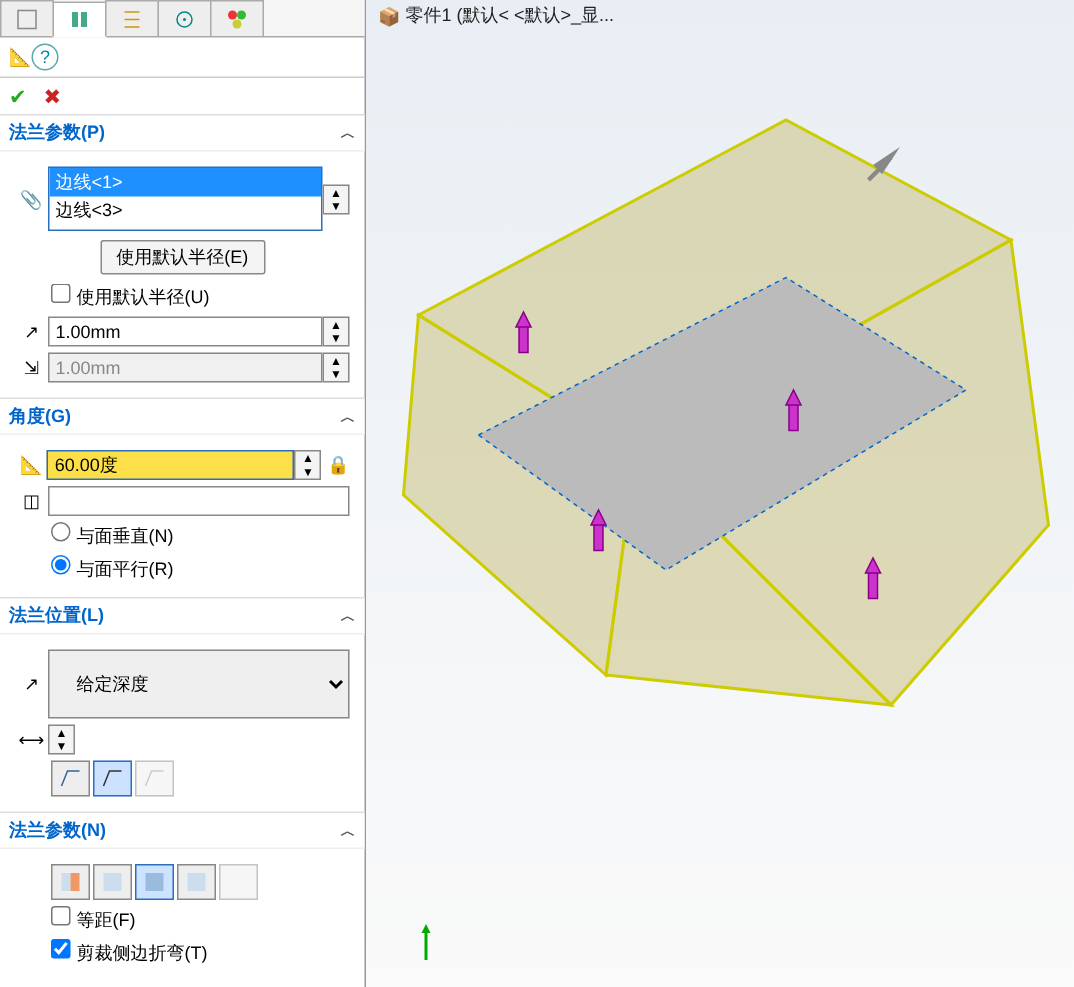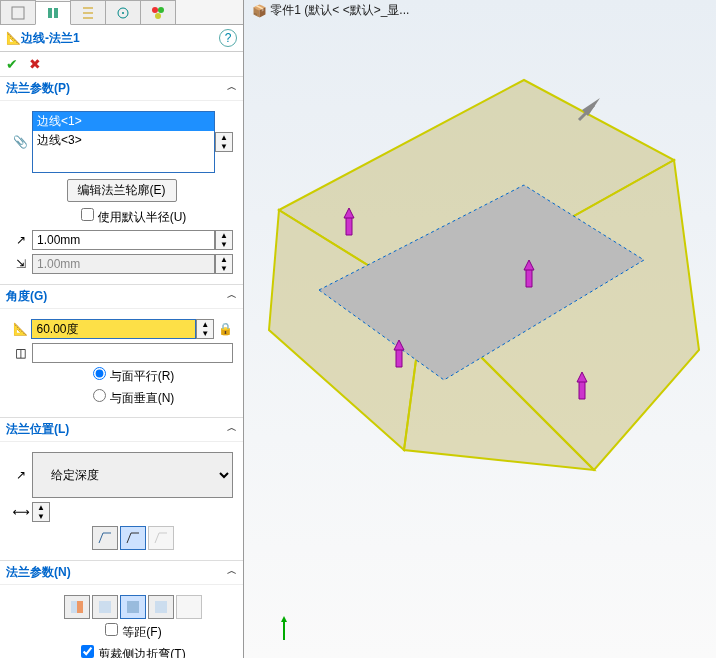--- a/index.html
+++ b/index.html
@@ -7,39 +7,39 @@
 .panel { width: 244px; height: 100%; border-right: 1px solid #999; background: #fff; }
 .viewport { flex: 1; background: linear-gradient(#e8eef4,#fafafa); position: relative; }
 .tabs { display: flex; border-bottom: 1px solid #aaa; background: #f5f5f5; }
 .tab { width: 36px; height: 24px; border: 1px solid #aaa; border-bottom: none; display: flex; align-items: center; justify-content: center; margin-right: -1px; cursor: pointer; background: #eee; }
 .tab.active { background: #fff; border-bottom: 1px solid #fff; position: relative; top: 1px; }
 .title-row { display: flex; align-items: center; padding: 4px 6px; border-bottom: 1px solid #ccc; }
 .title-row .t { flex: 1; font-weight: bold; color: #0066cc; }
 .help { width: 18px; height: 18px; border: 1px solid #5aa; border-radius: 50%; color: #08a; text-align: center; line-height: 16px; cursor: pointer; }
 .confirm-row { padding: 4px 6px; }
 .confirm-row span { margin-right: 8px; cursor: pointer; font-size: 14px; }
-.sect-head { background: #fff; color: #0066cc; font-weight: bold; padding: 3px 6px; border-top: 1px solid #ddd; border-bottom: 1px solid #eee; display: flex; justify-content: space-between; }
+.sect-head { background: #fff; color: #0066cc; font-weight: bold; padding: 3px 6px; border-top: 1px solid #ddd; border-bottom: 1px solid #eee; display: flex; justify-content: space-between; align-items: center; }
 .chev { font-size: 10px; color: #555; cursor: pointer; }
 .sect-body { padding: 6px 10px; }
-.listbox { border: 1px solid #2a6fc0; background: #fff; height: 62px; overflow: hidden; }
+.listbox { border: 1px solid #2a6fc0; background: #fff; height: 43px; overflow: hidden; }
 .listbox div { padding: 1px 4px; }
 .listbox div.sel { background: #1e90ff; color: #fff; }
 .btn { border: 1px solid #888; background: #f4f4f4; padding: 2px 10px; border-radius: 2px; cursor: pointer; display: block; margin: 6px auto; }
 .chk { margin-right: 4px; }
 .row { display: flex; align-items: center; margin: 4px 0; }
 .row .icon { width: 22px; text-align: center; }
 .num { flex: 1; border: 1px solid #888; padding: 2px 4px; background: #fff; }
 .num.dis { background: #f0f0f0; color: #888; }
 .num.hl { border: 1px solid #2a6fc0; background: #fde047; }
 .spinner { width: 18px; border: 1px solid #888; text-align: center; cursor: pointer; line-height: 9px; font-size: 8px; background: #f4f4f4; }
 select { flex: 1; border: 1px solid #888; padding: 14px; }
 .iconbtn { width: 26px; height: 24px; border: 1px solid #888; background: #eee; cursor: pointer; margin-right: 2px; display: inline-flex; align-items: center; justify-content: center; }
 .iconbtn.sel { border: 1px solid #2a6fc0; background: #cde2ff; }
 .radio { margin-right: 4px; }
-.indent { margin-left: 24px; justify-content: center; }
+.indent { margin-left: 24px; }
 .vp-top { position: absolute; top: 2px; left: 8px; font-size: 12px; color: #222; display: flex; align-items: center; }
 .lock { color: #aaa; margin-left: 4px; }
 </style>
 </head>
 <body>
 
 <div class="panel">
   <div class="tabs">
     <div class="tab">
         <svg width="16" height="16">
@@ -67,42 +67,41 @@
         <svg width="16" height="16">
           <circle cx="5" cy="5" r="3" fill="#e33"></circle>
           <circle cx="11" cy="5" r="3" fill="#3b3"></circle>
           <circle cx="8" cy="11" r="3" fill="#cc3"></circle>
         </svg>
       </div>
   </div>
 
   <div class="title-row">
     <span>📐</span>
-    <span class="t">边线-法兰1</span>
     <span class="help">?</span>
   </div>
   <div class="confirm-row">
     <span style="color:#2a2">✔</span>
     <span style="color:#c22">✖</span>
   </div>
 
   <div class="sect-head">
     <span>法兰参数(P)</span>
     <span class="chev">︿</span>
   </div>
   <div class="sect-body">
     <div class="row">
       <span class="icon">📎</span>
       <div class="listbox" style="flex:1">
         <div class="sel">边线&lt;1&gt;</div>
         <div>边线&lt;3&gt;</div>
       </div>
       <div class="spinner">▲<br>▼</div>
     </div>
-    <button class="btn">编辑法兰轮廓(E)</button>
+    <button class="btn">使用默认半径(E)</button>
     <div class="row indent">
         <label><input type="checkbox" class="chk" style=""><span>使用默认半径(U)</span></label>
       </div>
     <div class="row">
       <span class="icon">↗</span>
       <input class="num" value="1.00mm" style="">
       <div class="spinner">▲<br>▼</div>
     </div>
     <div class="row">
       <span class="icon">⇲</span>
@@ -120,24 +119,24 @@
       <span class="icon">📐</span>
       <input class="num hl" value="60.00度" style="">
       <div class="spinner">▲<br>▼</div>
       <span class="lock">🔒</span>
     </div>
     <div class="row">
       <span class="icon">◫</span>
       <input class="num" value="" style="">
     </div>
     <div class="row indent">
+        <label><input type="radio" class="radio" name="ang" style=""><span>与面垂直(N)</span></label>
+      </div>
+    <div class="row indent">
         <label><input type="radio" class="radio" name="ang" checked="" style=""><span>与面平行(R)</span></label>
-      </div>
-    <div class="row indent">
-        <label><input type="radio" class="radio" name="ang" style=""><span>与面垂直(N)</span></label>
       </div>
   </div>
 
   <div class="sect-head">
     <span>法兰位置(L)</span>
     <span class="chev">︿</span>
   </div>
   <div class="sect-body">
     <div class="row">
       <span class="icon">↗</span>

